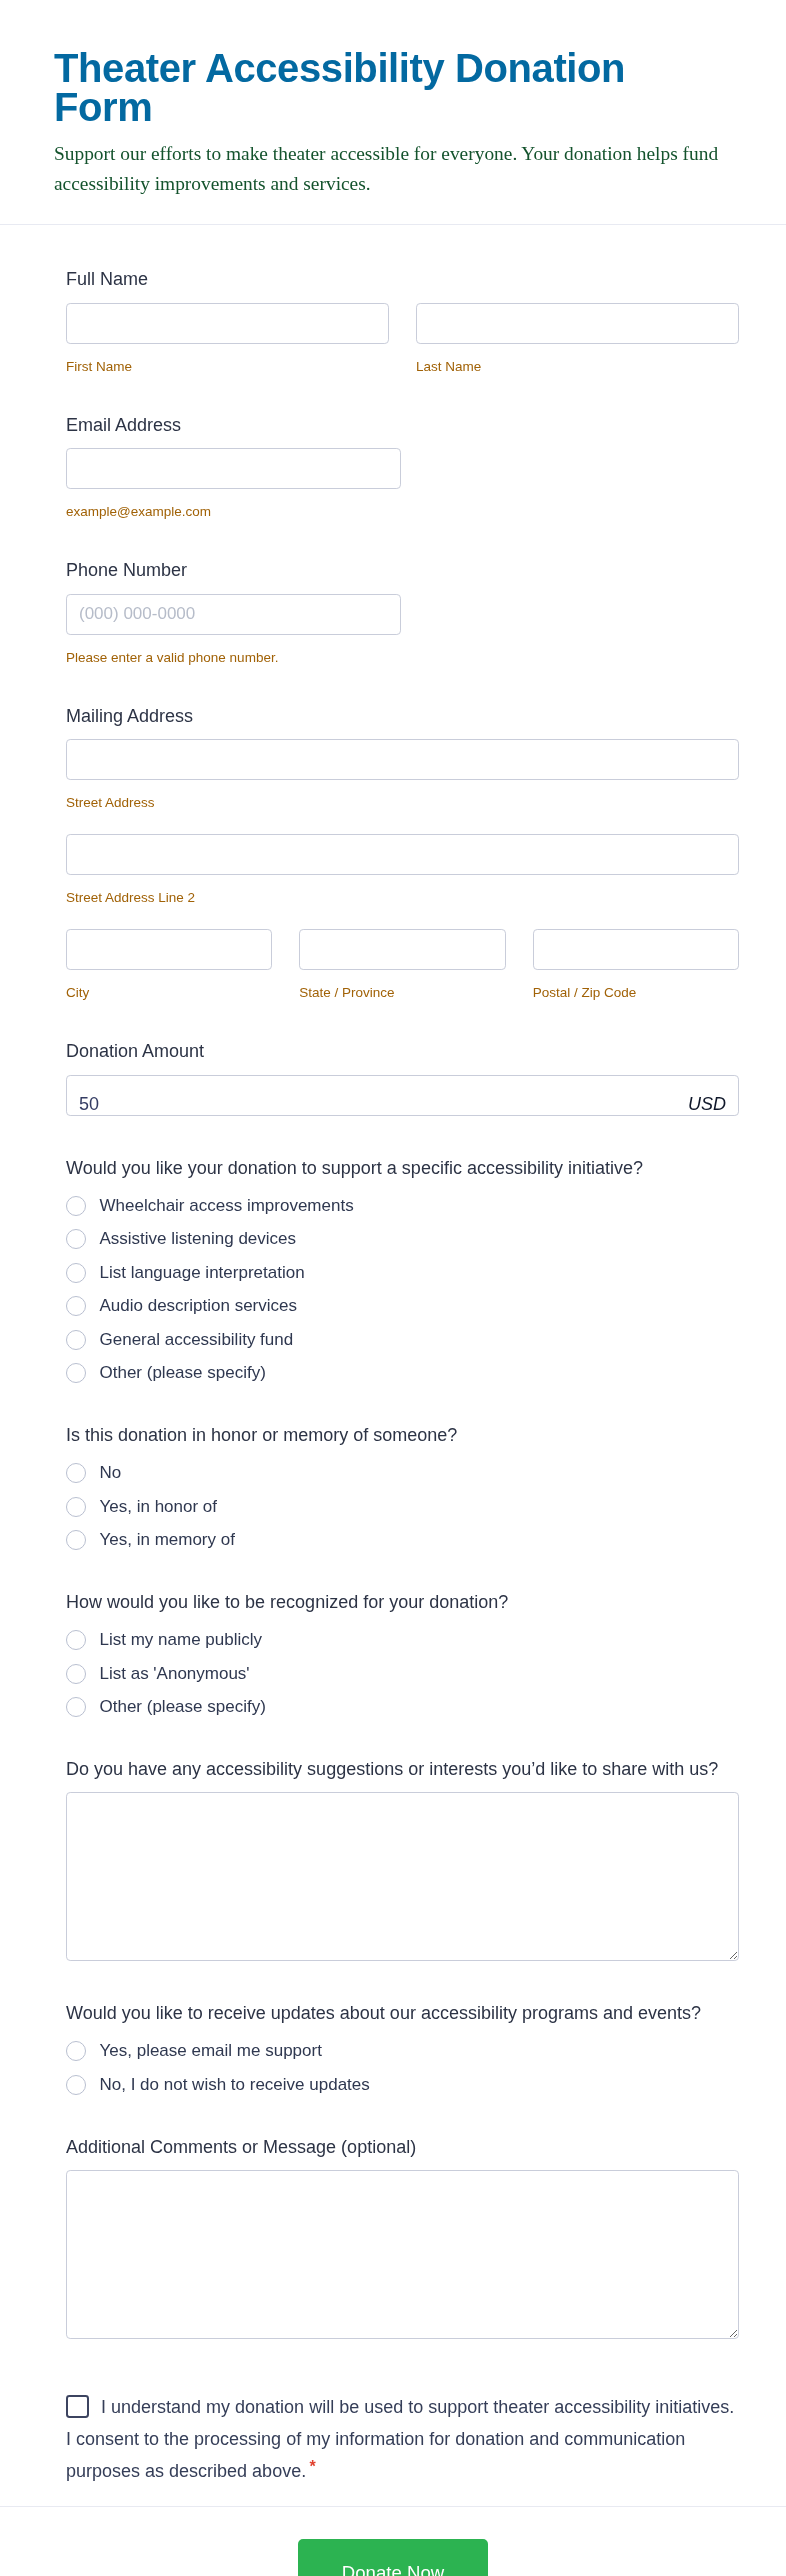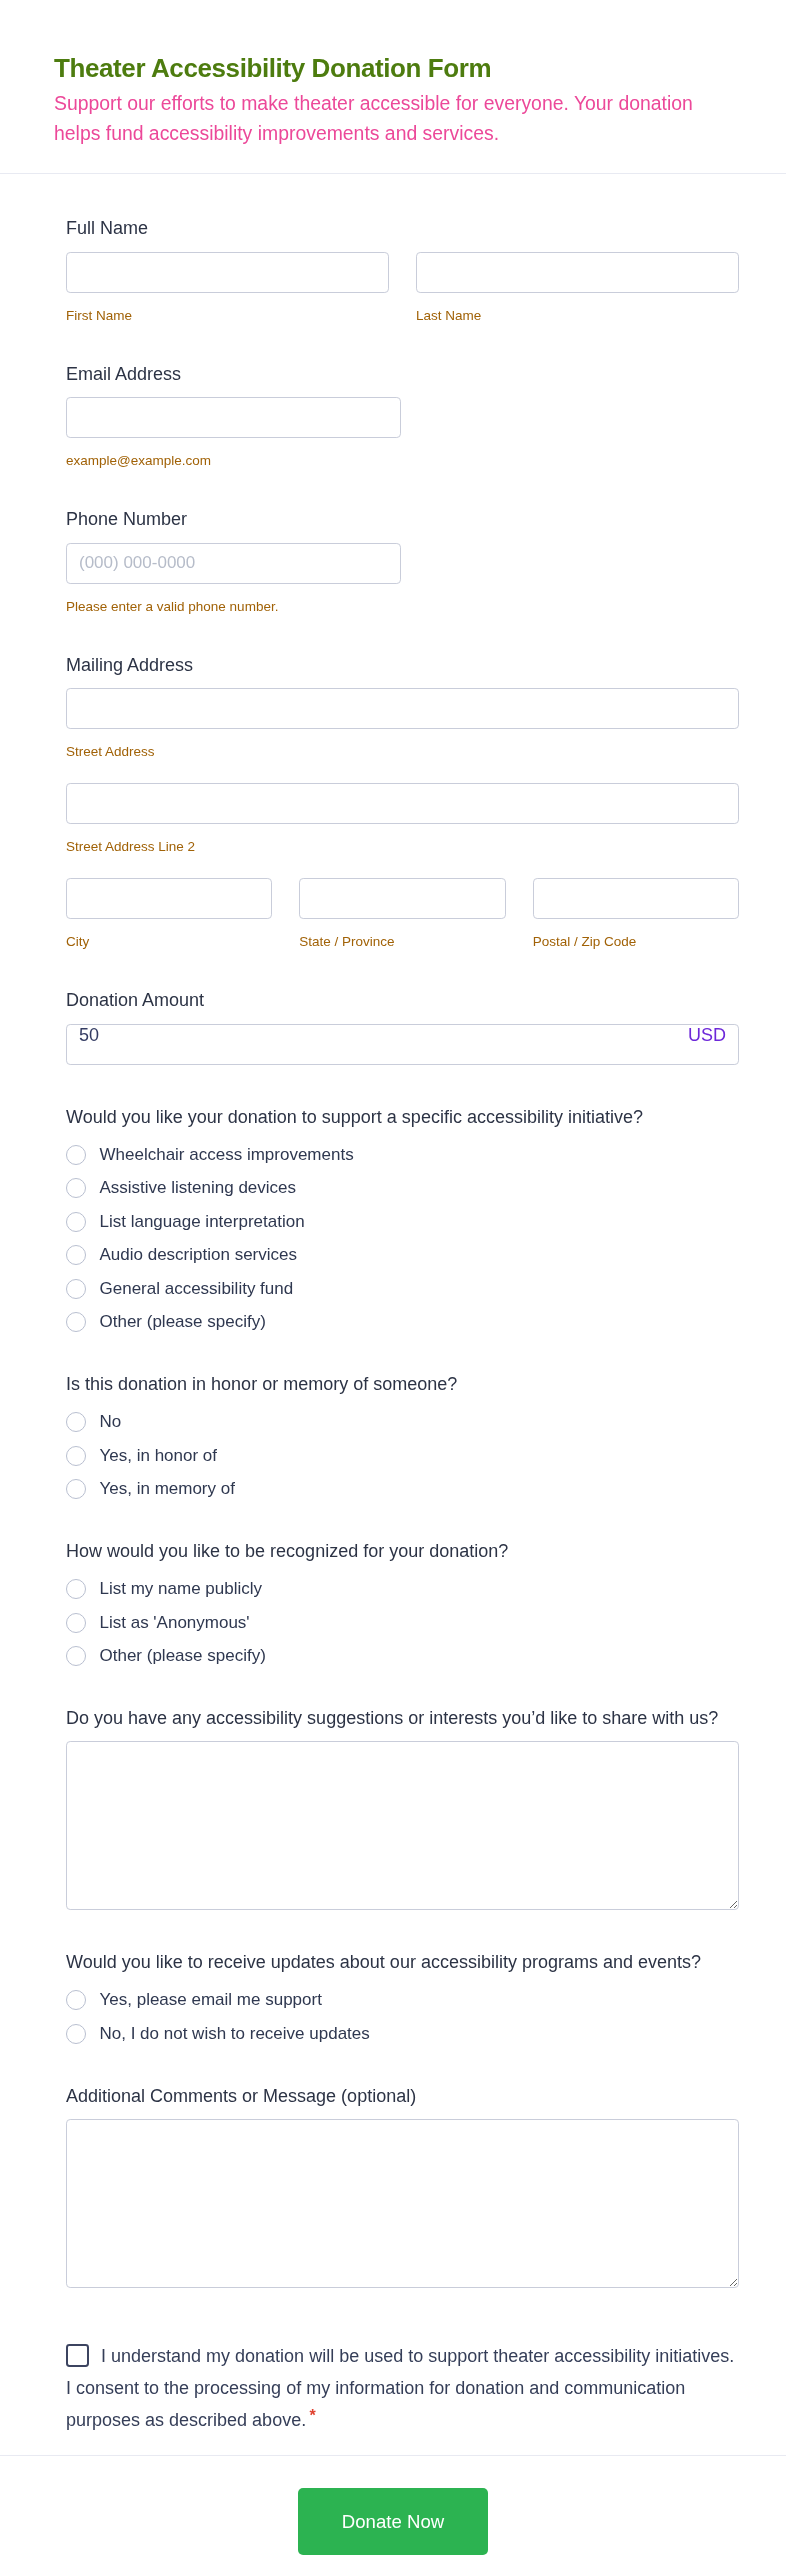--- a/index.html
+++ b/index.html
@@ -8,31 +8,33 @@
     width: 786px;
     min-height: 2576px;
     font-family: "Liberation Sans", sans-serif;
     color: #2c3345;
   }
   .page { width: 786px; background: #fff; }
 
   
   .form-header { padding: 49px 54px 25px 54px; }
   .form-title {
-    font-size: 26px;
+    font-size: 40px;
     line-height: 39px;
     font-weight: 700;
-    color: #4d7c0f;
+    color: #0369a1;
     letter-spacing: -0.4px;
   }
   .form-subtitle {
+    margin-top: 12px;
     font-size: 19.4px;
     line-height: 30px;
     font-weight: 400;
-    color: #ec4899;
+    color: #14532d;
+    font-family: Liberation Serif, serif;
   }
   .divider {
     border: none;
     border-top: 1.7px solid #e8eaf2;
     width: 100%;
     height: 0;
   }
 
   
   .form-body { padding: 44px 47px 0 66px; }
@@ -67,41 +69,42 @@
     color: #a16207;
   }
   .cols { display: flex; gap: 27px; }
   .col { flex: 1; min-width: 0; }
   .half { width: 335px; }
   .stacked-gap { margin-top: 24px; }
 
   
   .amount-box {
     display: flex;
-    align-items: flex-start;
+    align-items: flex-end;
     width: 100%;
     height: 41px;
     border: 1.7px solid #c9cdda;
     border-radius: 4.2px;
     background: #fff;
     padding: 0 12px;
   }
   .amount-box input {
     flex: 1;
     border: none;
     outline: none;
     font-family: "Liberation Sans", sans-serif;
     font-size: 18px;
     color: #343c63;
     background: transparent;
   }
   .currency {
     font-size: 18px;
-    color: #6d28d9;
+    color: #0f172a;
     margin-left: 24px;
+    font-style: italic;
   }
 
   
   .question-label {
     display: block;
     font-size: 18px;
     line-height: 22px;
     font-weight: 500;
     color: #2c3345;
     margin-bottom: 17px;

